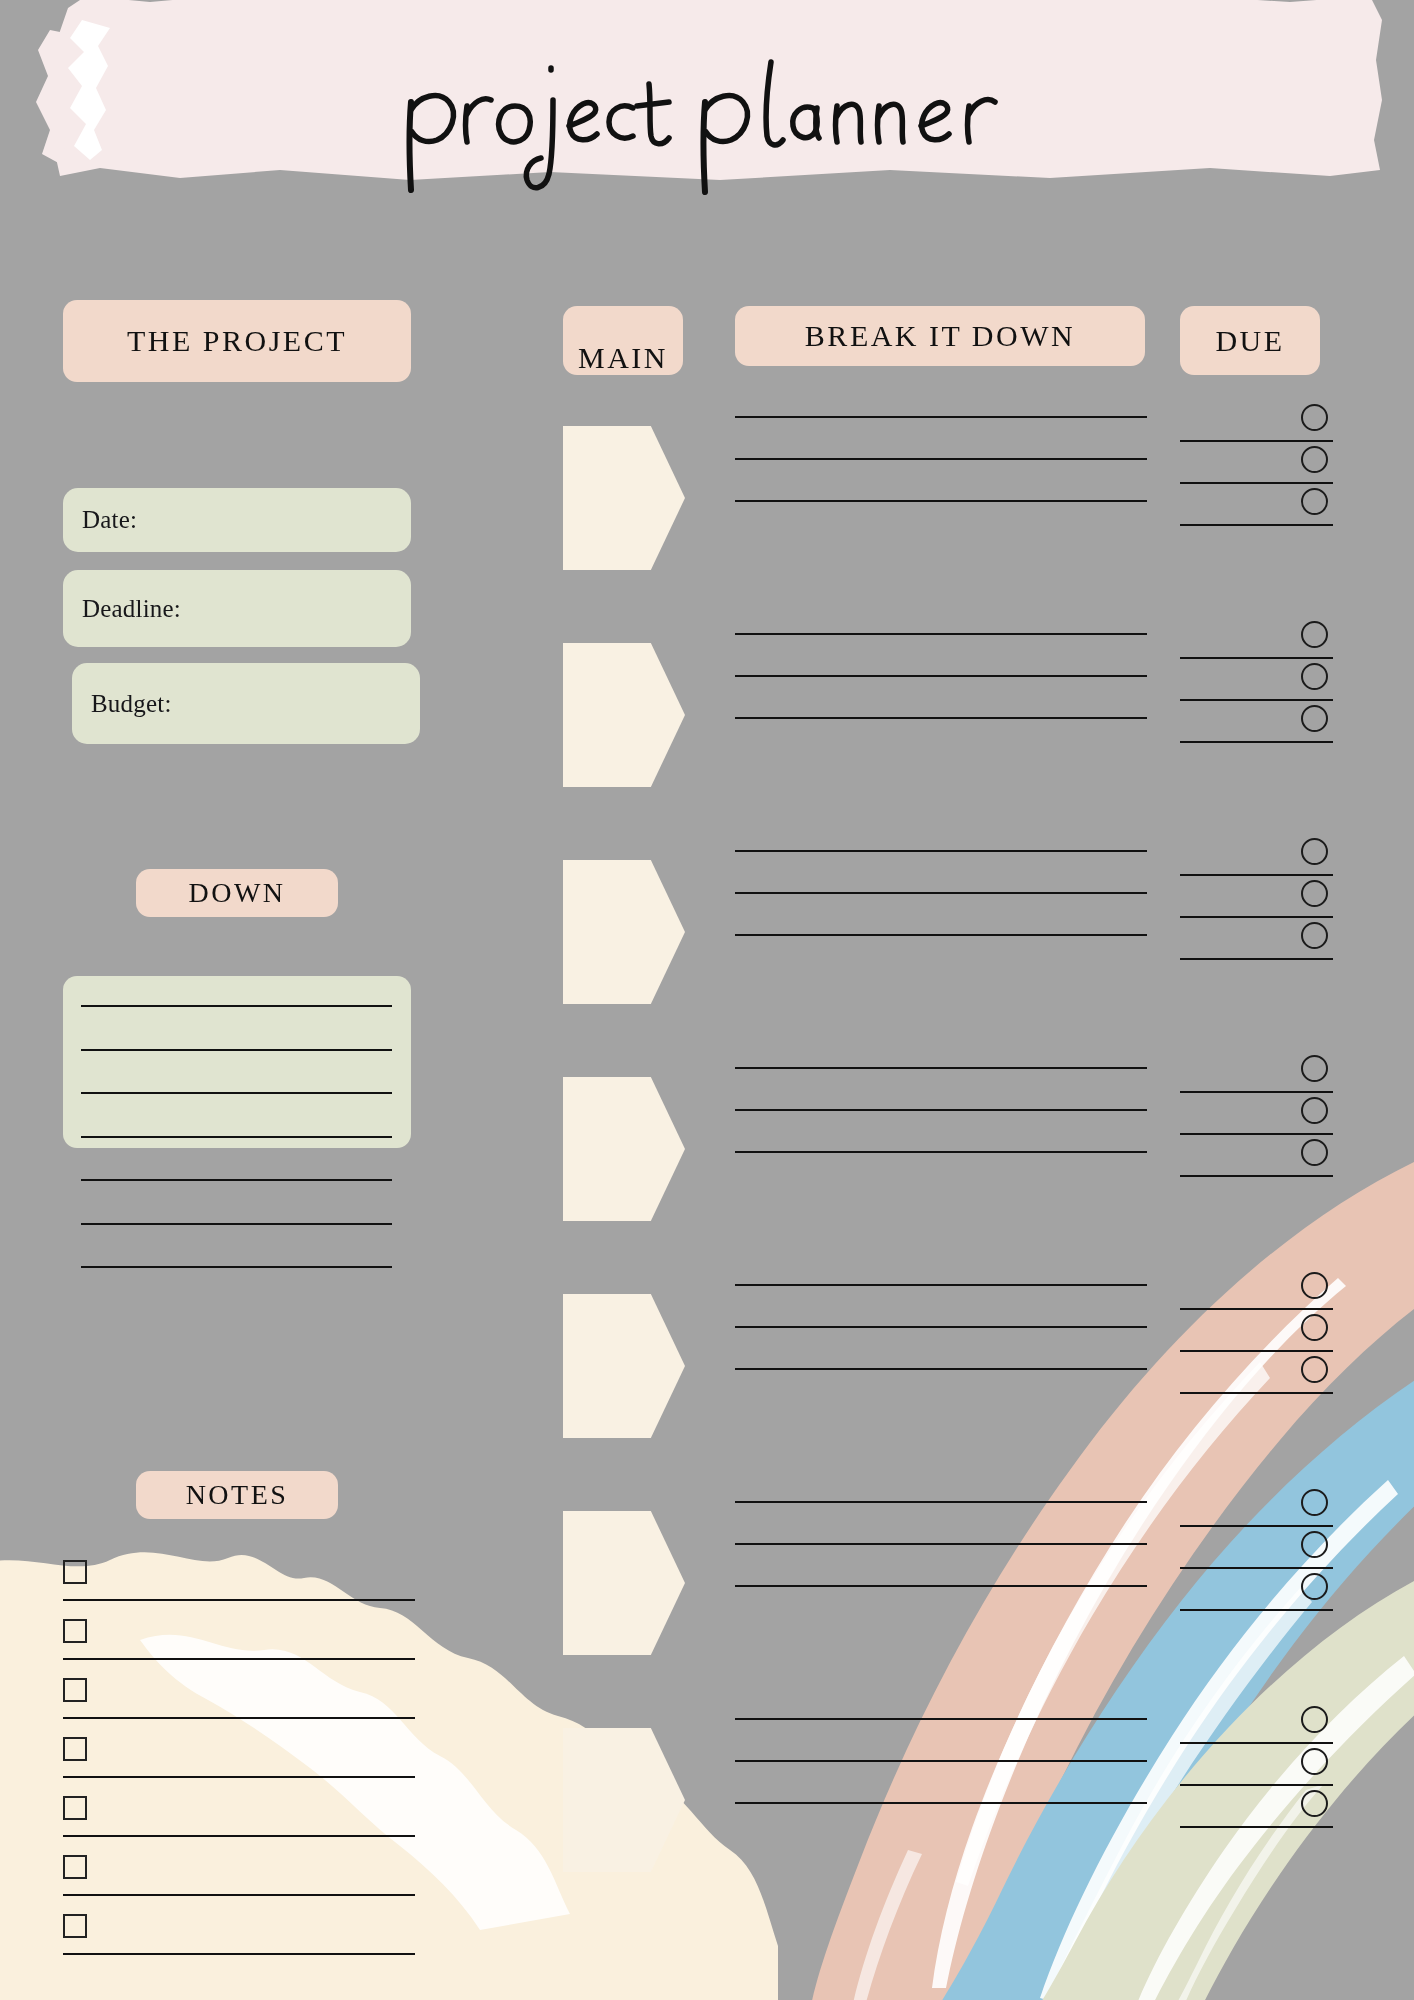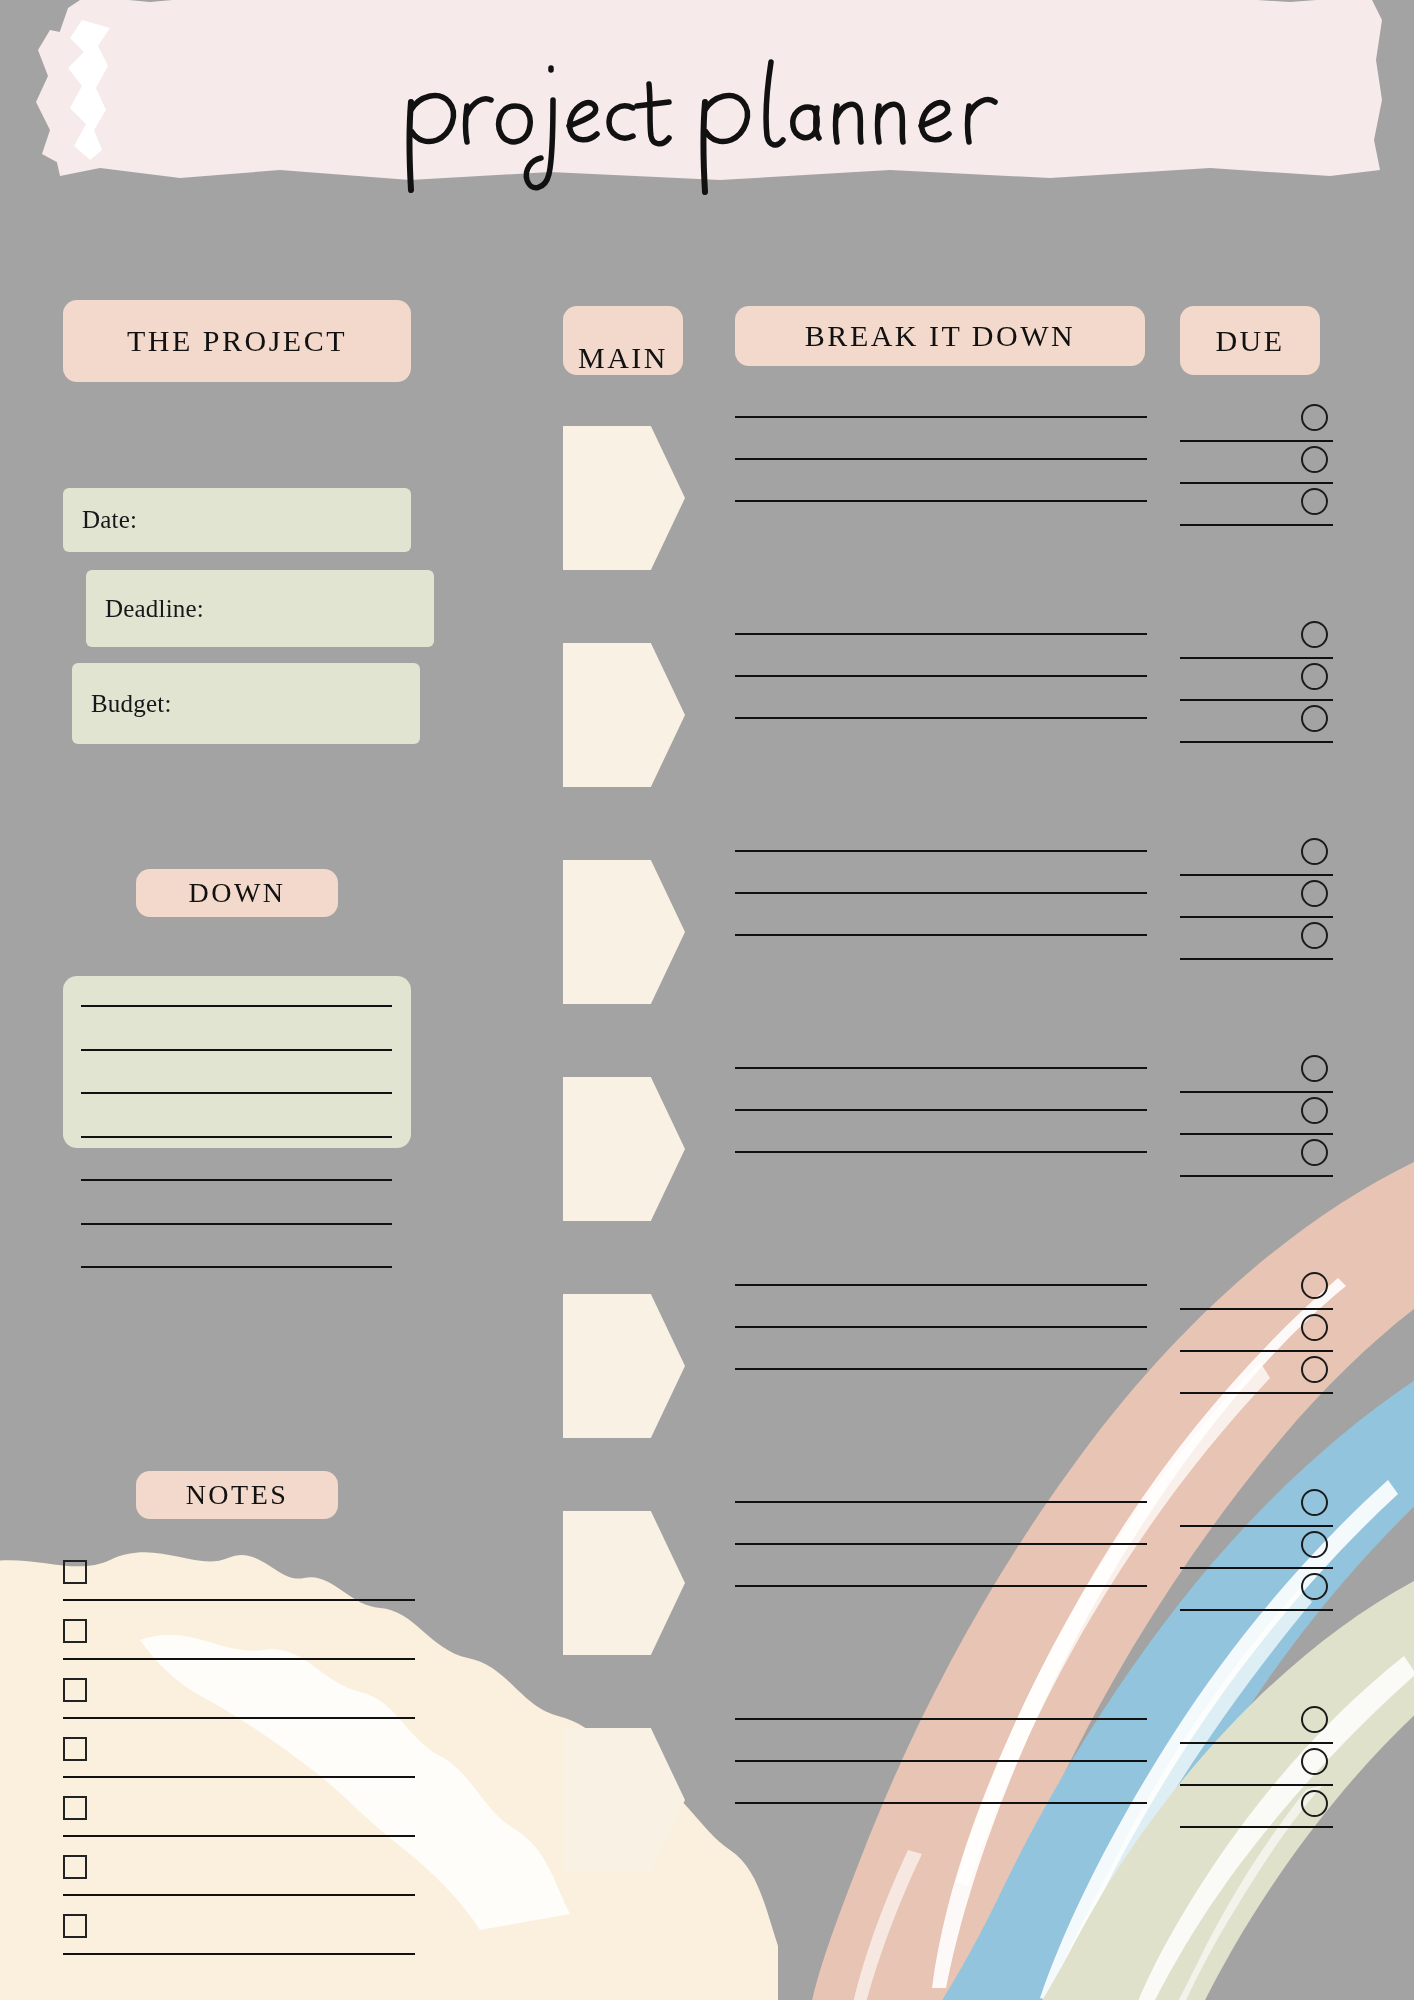--- a/index.html
+++ b/index.html
@@ -60,21 +60,21 @@
     align-items: center;
     justify-content: center;
     color: #111111;
     letter-spacing: 2.5px;
     font-weight: 400;
     z-index: 2;
   }
 
   .greenbox {
     background: #e0e4d0;
-    border-radius: 6px;
+    border-radius: 15px;
     z-index: 2;
   }
 
   .field-label {
     color: #17171a;
     font-size: 25px;
     letter-spacing: 0.2px;
   }
 
   .rule {
@@ -84,21 +84,21 @@
 
   
   #the-project-bar {
     position: absolute;
     left: 63px; top: 300px;
     width: 348px; height: 82px;
     font-size: 30px;
   }
 
   #field-date { position: absolute; left: 63px; top: 488px; width: 348px; height: 64px; }
-  #field-deadline { position: absolute; left: 63px; top: 570px; width: 348px; height: 77px; margin-left: 23px; }
+  #field-deadline { position: absolute; left: 63px; top: 570px; width: 348px; height: 77px; }
   #field-budget { position: absolute; left: 72px; top: 663px; width: 348px; height: 81px; }
 
   .field-row {
     display: flex; align-items: center;
     padding-left: 19px;
   }
 
   #tools-bar {
     position: absolute;
     left: 136px; top: 869px;

